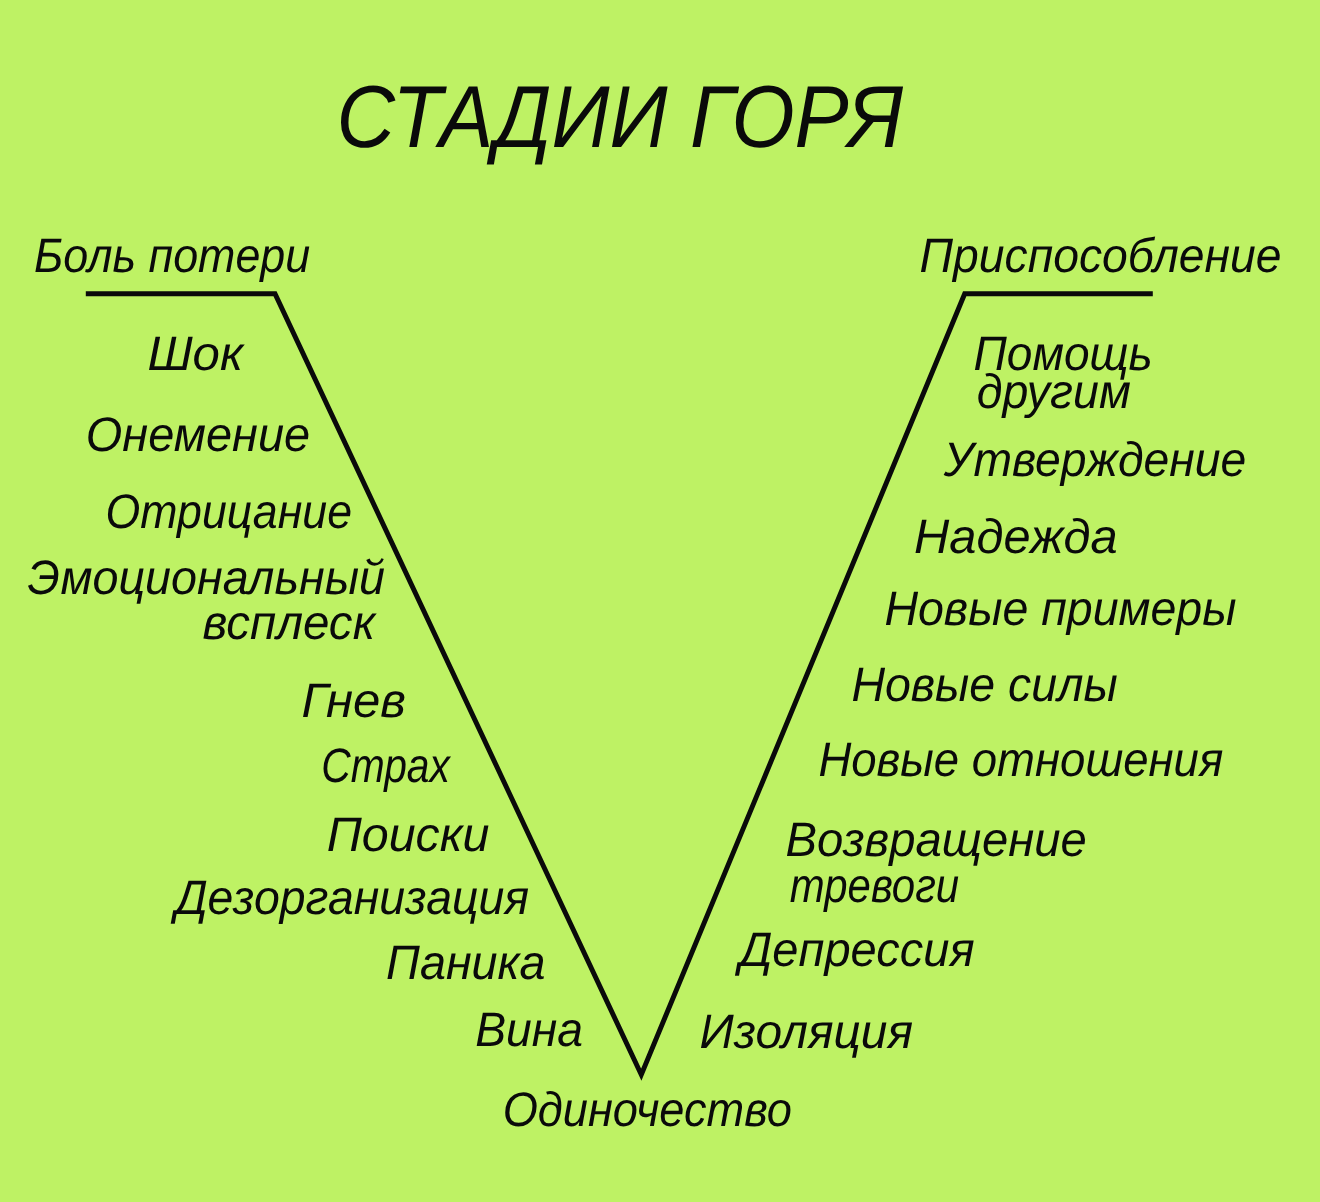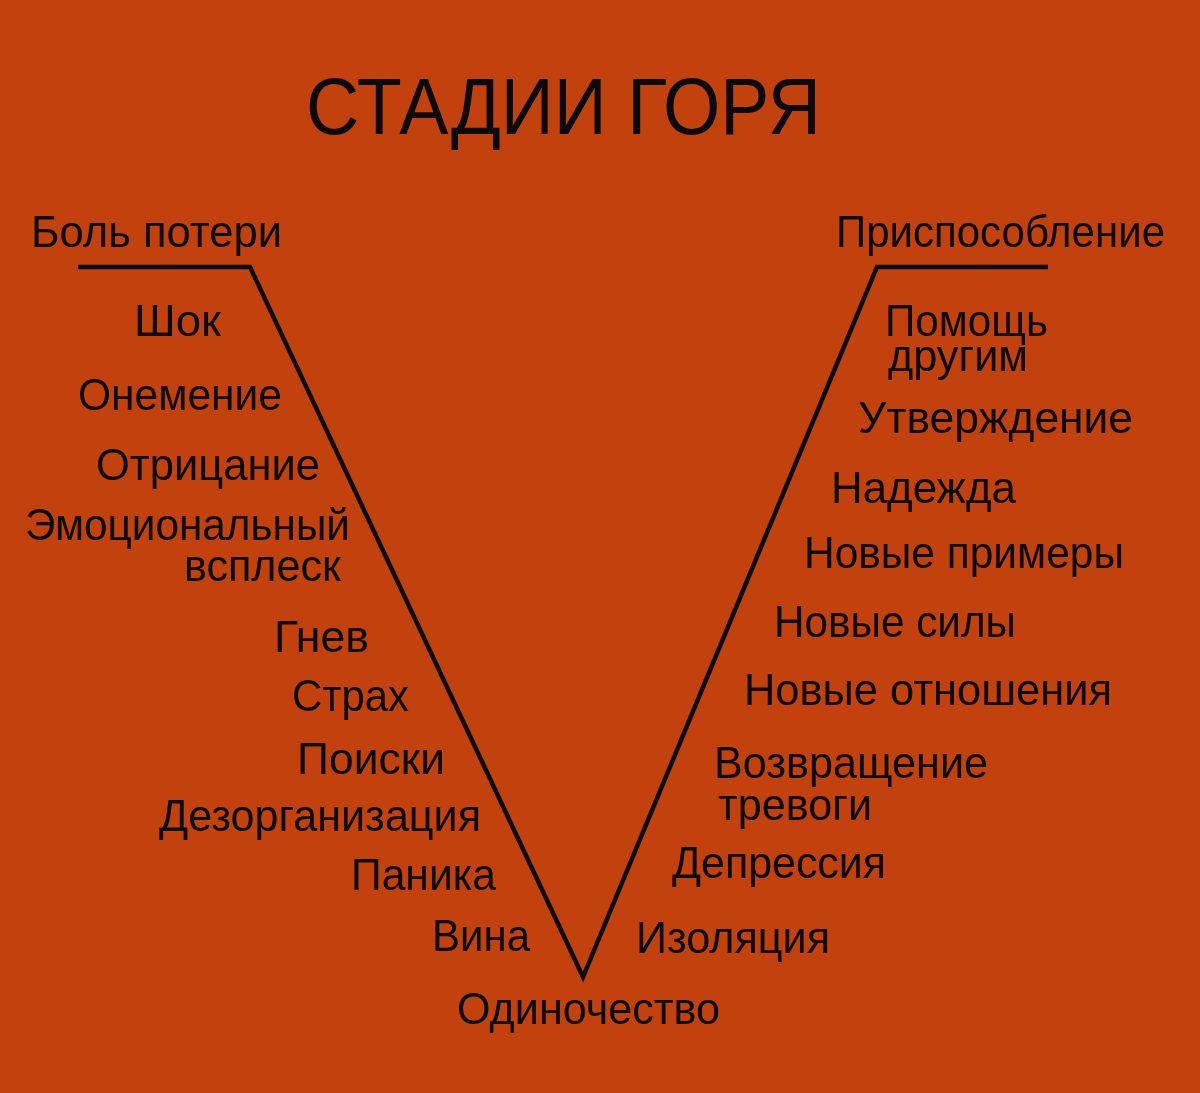--- a/index.html
+++ b/index.html
@@ -1,16 +1,16 @@
 <!DOCTYPE html>
 <html><head>
 <meta charset="utf-8">
 <style>
 html,body{margin:0;padding:0;background:#ffffff;}
-#page{position:relative;width:1200px;height:1093px;background:#c2410c;overflow:hidden;}
+#page{position:relative;width:1200px;height:1093px;background:#bef264;overflow:hidden;font-style:italic;}
 text{font-family:"Liberation Sans",sans-serif;fill:#0a0a0a;}
 </style>
 </head>
 <body>
 <div id="page">
 <svg width="1200" height="1093" viewBox="0 0 1200 1093" xmlns="http://www.w3.org/2000/svg">
 <polyline points="78,267 250,267 583,977 877,267 1048,267" fill="none" stroke="#0a0a0a" stroke-width="4.5" stroke-linejoin="miter"></polyline>
 <text x="306" y="134" font-size="80" textLength="515" lengthAdjust="spacingAndGlyphs">СТАДИИ ГОРЯ</text>
 <text x="31" y="247" font-size="44" textLength="251" lengthAdjust="spacingAndGlyphs">Боль потери</text>
 <text x="836" y="247" font-size="44" textLength="329" lengthAdjust="spacingAndGlyphs">Приспособление</text>

